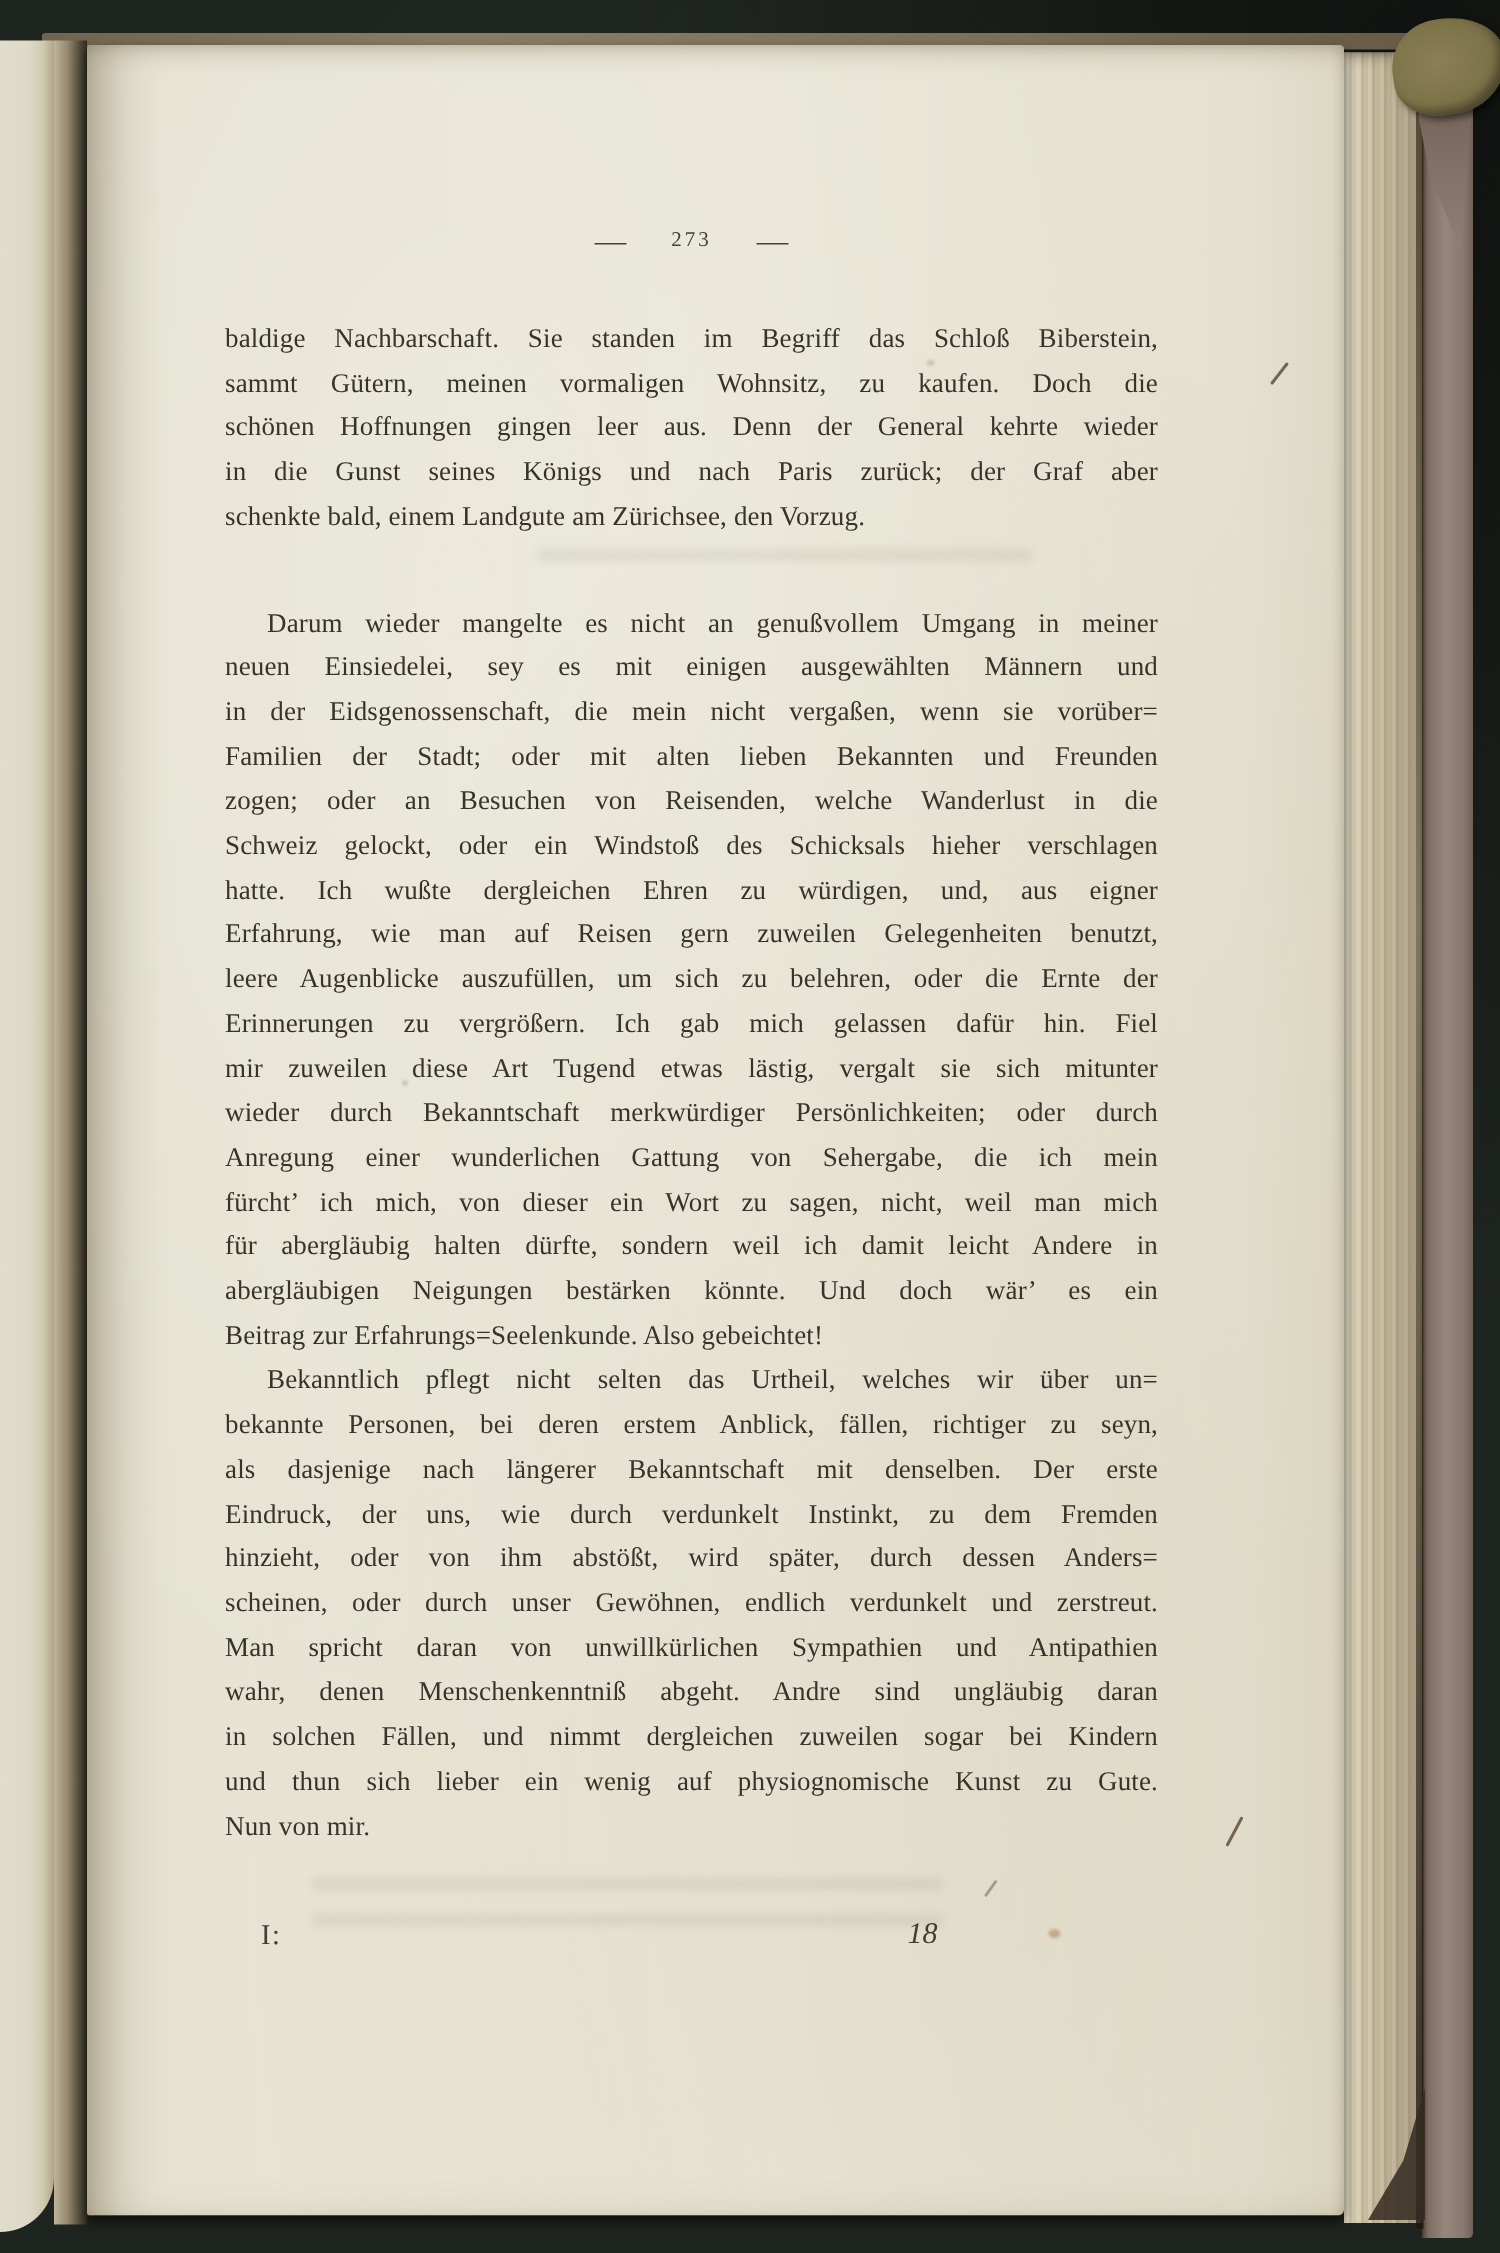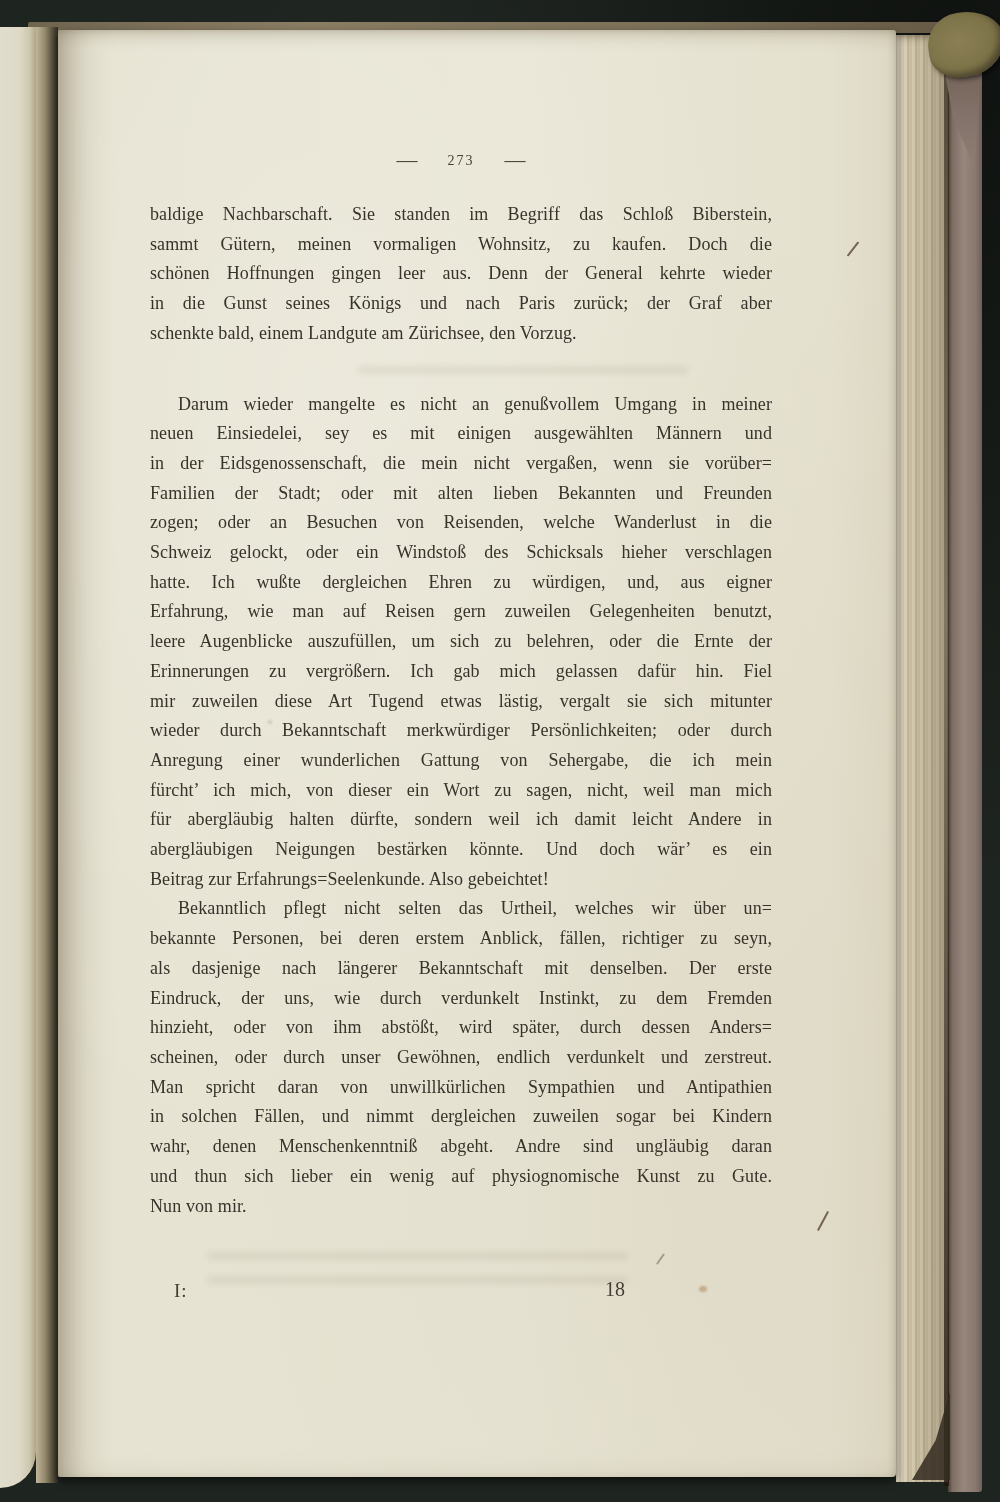--- a/index.html
+++ b/index.html
@@ -85,36 +85,36 @@
 
   
   .page-inner{position:absolute;inset:0;color:#39342b;}
   .header{
     position:absolute;top:118px;left:92px;width:622px;
     display:flex;justify-content:center;align-items:center;gap:30px;
     font-size:21px;color:#464035;
   }
   .header .pagenum{letter-spacing:2px;font-size:14px;}
   .text-block{
-    position:absolute;top:170px;left:92px;width:622px;
+    position:absolute;top:181px;left:92px;width:622px;
     font-size:18px;line-height:29.7px;letter-spacing:0.1px;
     color:#38332a;
   }
   .paragraph{margin:0;}
   .paragraph.gap-a{margin-top:41px;}
   .paragraph.gap-b{}
   .paragraph.indent .line:first-child{text-indent:28px;}
   .line{text-align:justify;text-align-last:justify;}
   .line.para-end{text-align-last:left;}
   .footer{
     position:absolute;top:1250px;left:92px;width:622px;height:30px;
     font-size:19px;color:#433d33;
   }
   .footer .sig{position:absolute;left:24px;top:0;letter-spacing:1px;}
-  .footer .sheet{position:absolute;left:455px;top:-2px;font-size:20px;}
+  .footer .sheet{position:absolute;left:455px;top:-2px;font-size:20px;font-style:italic;}
 
   
   .pen-mark{position:absolute;background:rgba(78,60,42,0.75);border-radius:2px;}
   .mark-1{left:786px;top:218px;width:18px;height:2px;transform:rotate(-52deg);}
   .mark-2{left:754px;top:1190px;width:22px;height:2px;transform:rotate(-62deg);}
   .mark-3{left:596px;top:1228px;width:13px;height:2px;transform:rotate(-55deg);opacity:0.55;}
   .foxing{position:absolute;border-radius:50%;filter:blur(1px);}
   .fox-1{left:641px;top:1256px;width:8px;height:6px;background:rgba(160,110,60,0.45);}
   .fox-2{left:560px;top:210px;width:5px;height:4px;background:rgba(140,110,70,0.30);}
   .fox-3{left:210px;top:690px;width:4px;height:4px;background:rgba(120,100,70,0.25);}
@@ -174,22 +174,22 @@
             <div class="line para-end">Beitrag zur Erfahrungs=Seelenkunde. Also gebeichtet!</div>
           </div>
           <div class="paragraph indent gap-b">
             <div class="line">Bekanntlich pflegt nicht selten das Urtheil, welches wir über un=</div>
             <div class="line">bekannte Personen, bei deren erstem Anblick, fällen, richtiger zu seyn,</div>
             <div class="line">als dasjenige nach längerer Bekanntschaft mit denselben. Der erste</div>
             <div class="line">Eindruck, der uns, wie durch verdunkelt Instinkt, zu dem Fremden</div>
             <div class="line">hinzieht, oder von ihm abstößt, wird später, durch dessen Anders=</div>
             <div class="line">scheinen, oder durch unser Gewöhnen, endlich verdunkelt und zerstreut.</div>
             <div class="line">Man spricht daran von unwillkürlichen Sympathien und Antipathien</div>
+            <div class="line">wahr, denen Menschenkenntniß abgeht. Andre sind ungläubig daran</div>
             <div class="line">in solchen Fällen, und nimmt dergleichen zuweilen sogar bei Kindern</div>
-            <div class="line">wahr, denen Menschenkenntniß abgeht. Andre sind ungläubig daran</div>
             <div class="line">und thun sich lieber ein wenig auf physiognomische Kunst zu Gute.</div>
             <div class="line para-end">Nun von mir.</div>
           </div>
         </div>
 
       <div class="footer">
         <span class="sig">I:</span>
         <span class="sheet">18</span>
       </div>
 

